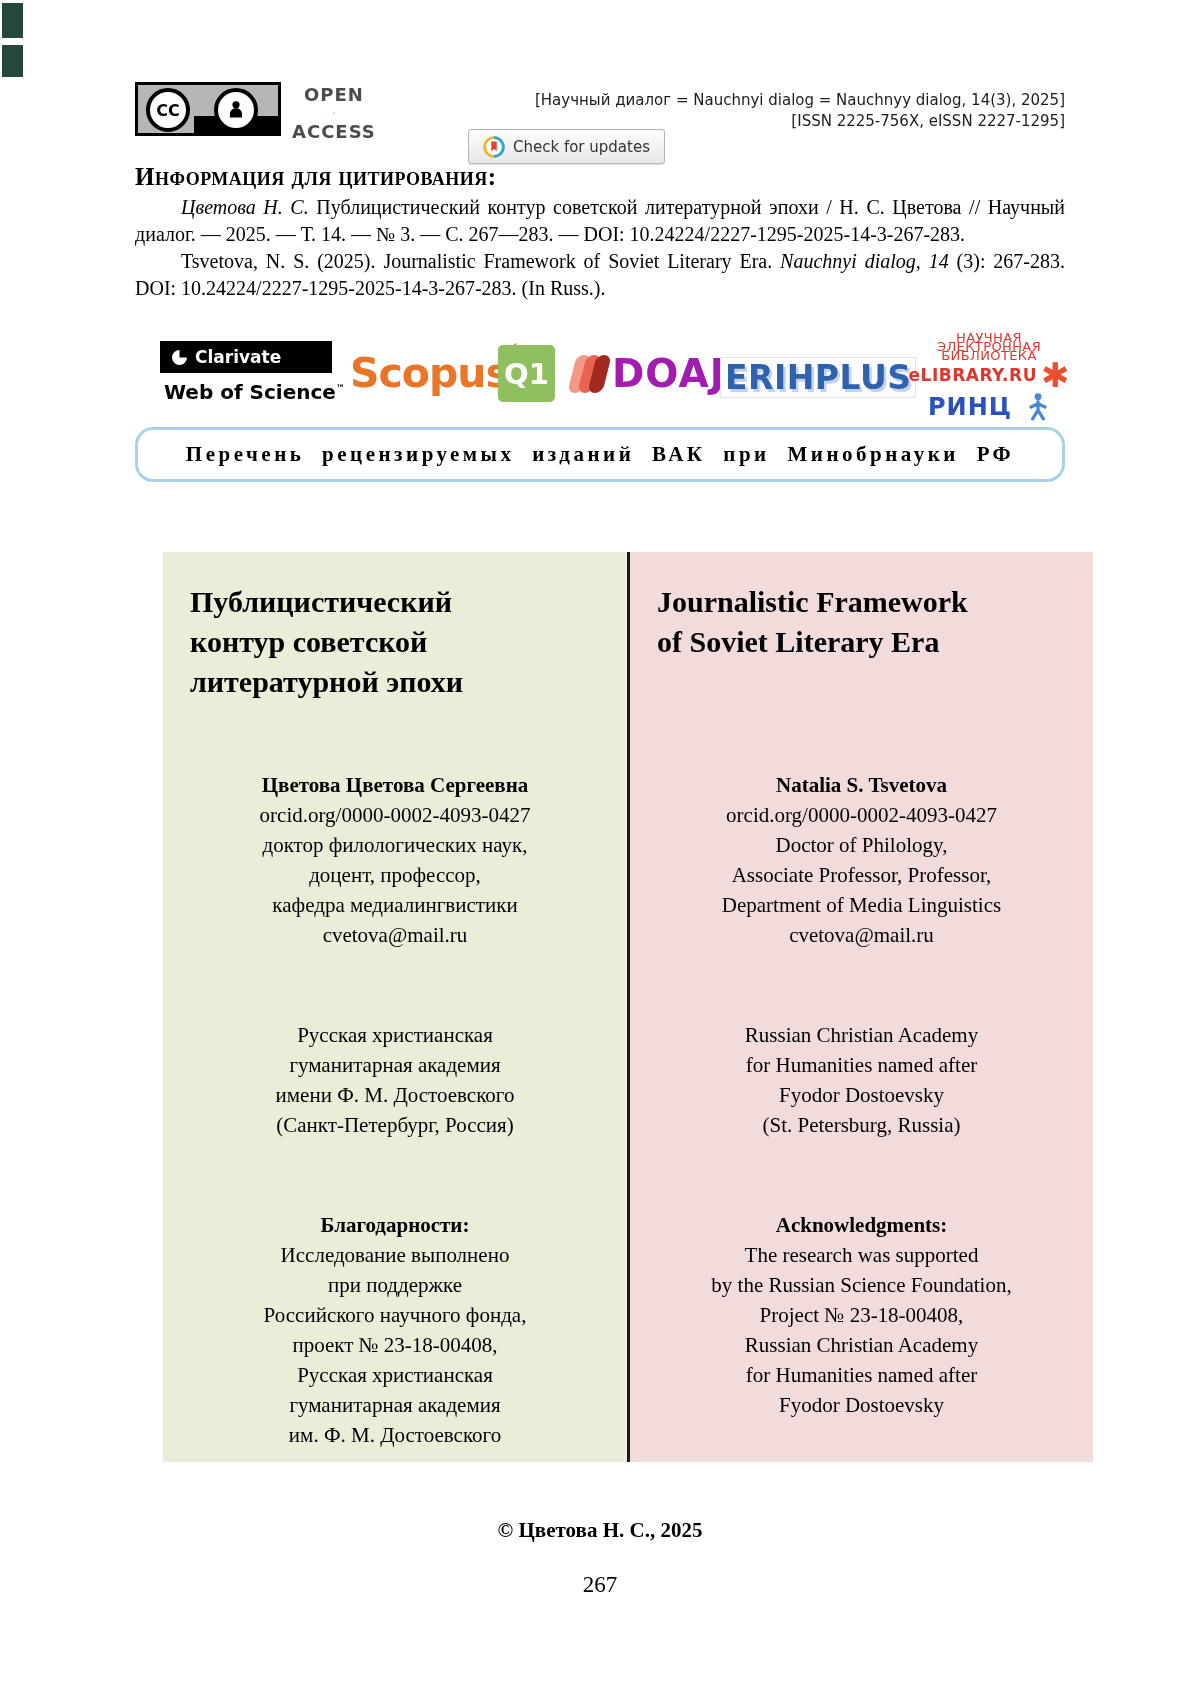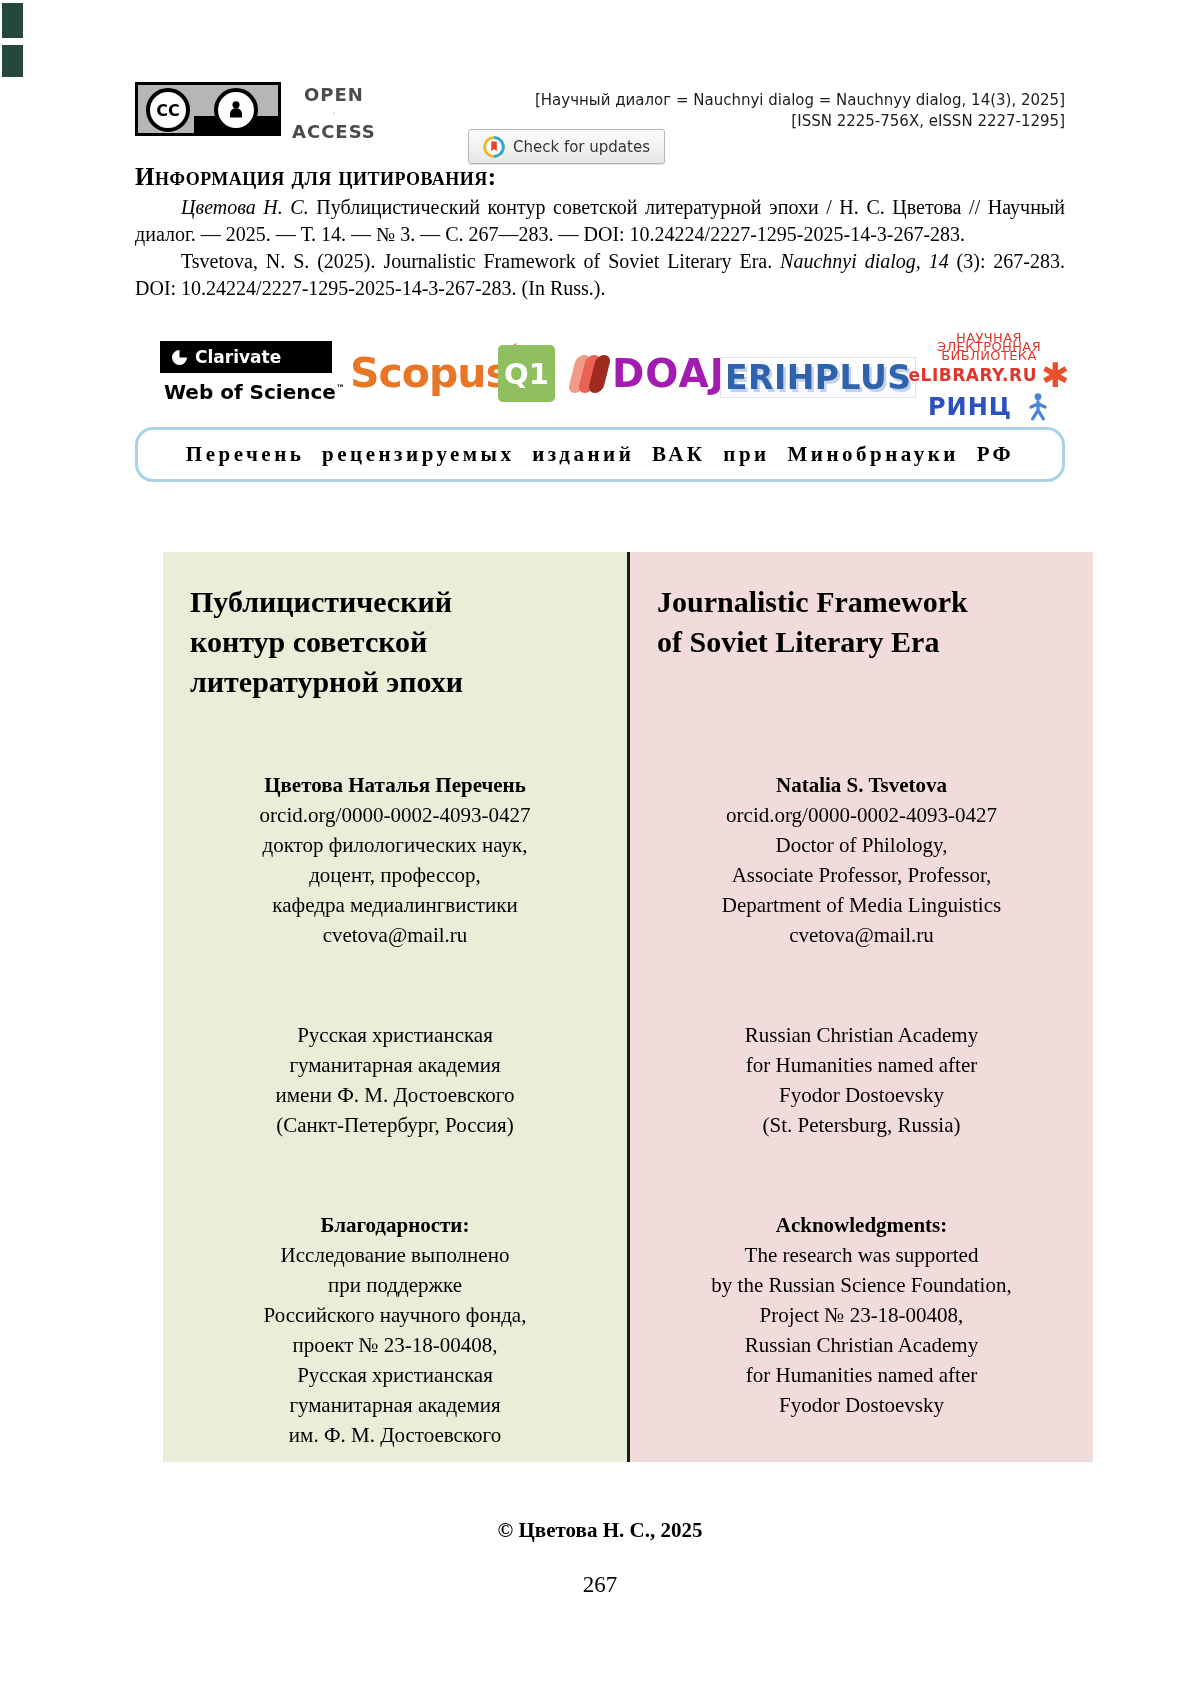--- a/index.html
+++ b/index.html
@@ -168,21 +168,21 @@
   <div class="vak-banner">Перечень рецензируемых изданий ВАК при Минобрнауки РФ</div>
 
   <div class="panel">
     <div class="col left">
       <div class="col-title">
         <div>Публицистический</div>
         <div>контур советской</div>
         <div>литературной эпохи</div>
       </div>
       <div class="blk author">
-        <div class="b">Цветова Наталья Перечень</div>
+        <div class="b">Цветова Цветова Сергеевна</div>
         <div>orcid.org/0000-0002-4093-0427</div>
         <div>доктор филологических наук,</div>
         <div>доцент, профессор,</div>
         <div>кафедра медиалингвистики</div>
         <div>cvetova@mail.ru</div>
       </div>
       <div class="blk affil">
         <div>Русская христианская</div>
         <div>гуманитарная академия</div>
         <div>имени Ф. М. Достоевского</div>

